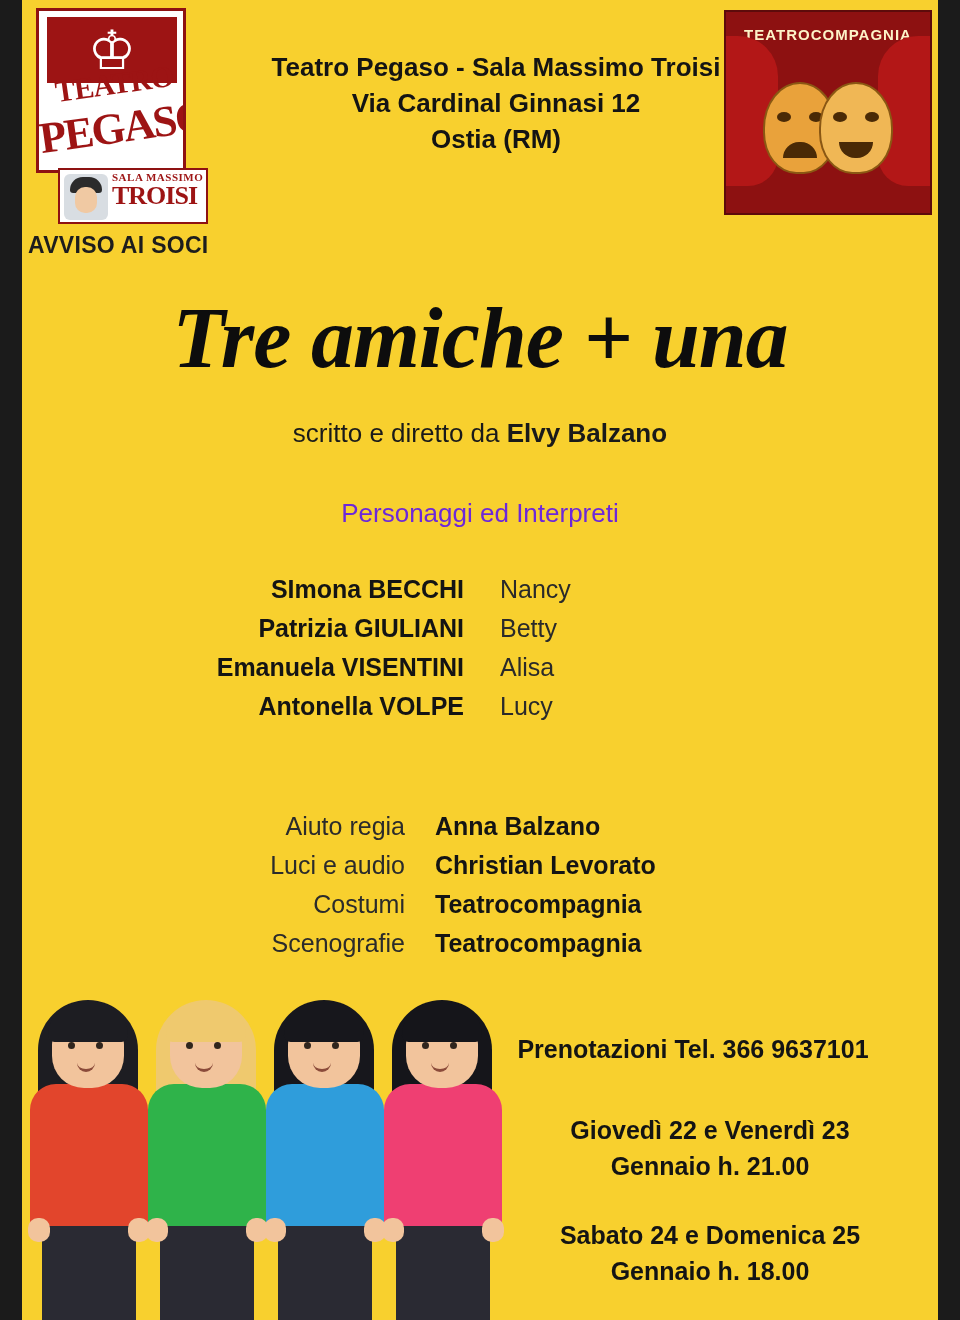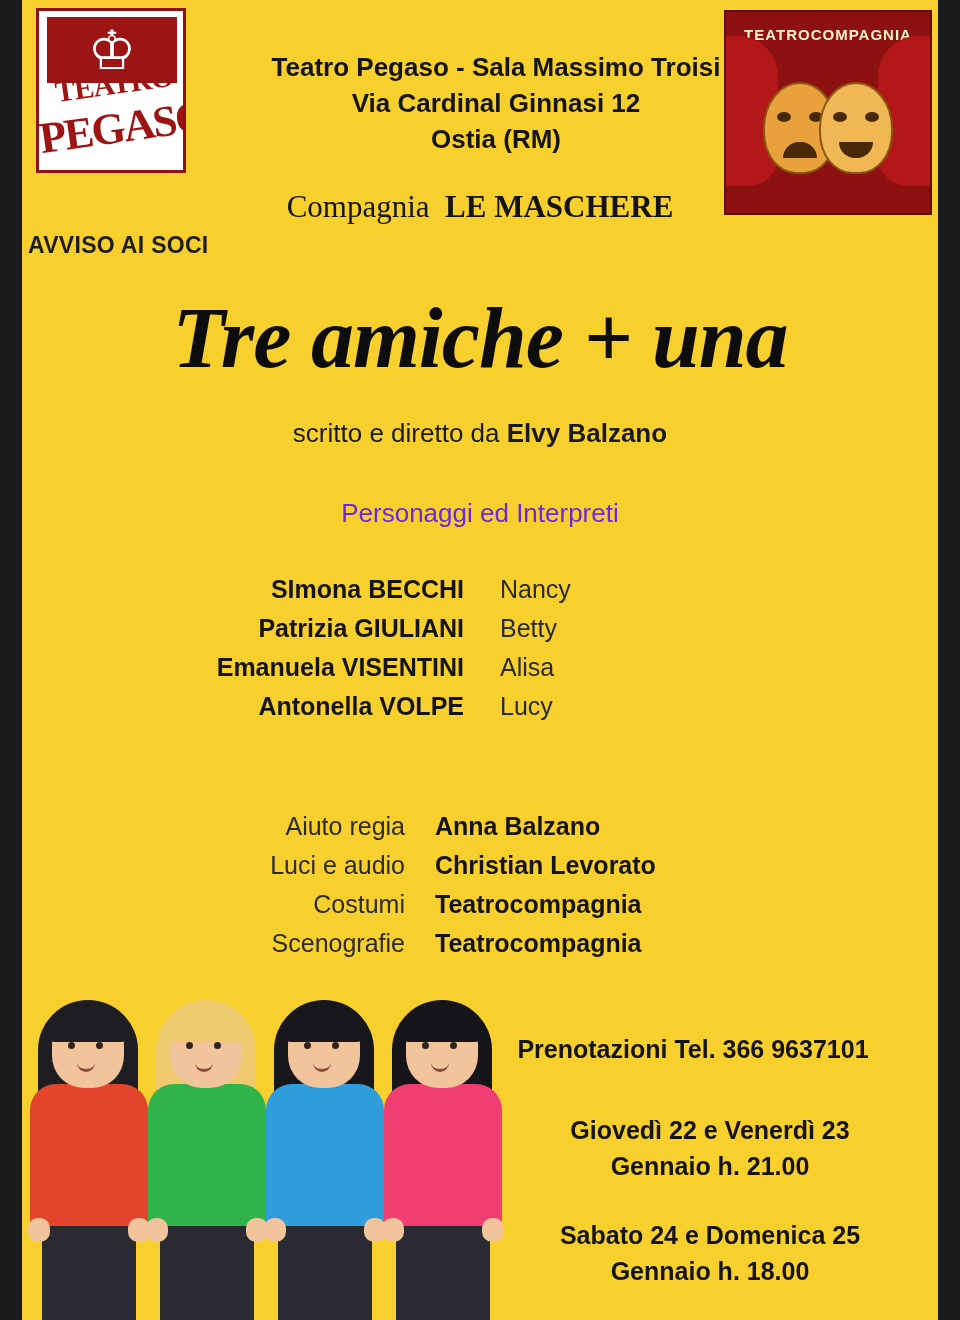--- a/index.html
+++ b/index.html
@@ -446,20 +446,30 @@
 
   <div class="side-bar left"></div>
   <div class="side-bar right"></div>
 
   <div class="logo-pegaso">
     <div class="lp-top">
       <div class="lp-pegasus">♔</div>
       <div class="lp-word">
         <span class="w1">TEATRO</span>
         <span class="w2">PEGASO</span>
+      </div>
+    </div>
+    <div class="lp-bottom">
+      <div class="lp-face">
+        <div class="hair"></div>
+        <div class="skin"></div>
+      </div>
+      <div class="lp-troisi">
+        <span class="small">SALA MASSIMO</span>
+        <span class="big">TROISI</span>
       </div>
     </div>
   </div>
 
   <div class="avviso">AVVISO AI SOCI</div>
 
   <div class="logo-teatro">
     <div class="lt-title">TEATROCOMPAGNIA</div>
     <div class="lt-curtain-l"></div>
     <div class="lt-curtain-r"></div>
@@ -476,24 +486,20 @@
       </div>
     </div>
   </div>
 
   <div class="venue">
     <div>Teatro Pegaso - Sala Massimo Troisi</div>
     <div>Via Cardinal Ginnasi 12</div>
     <div>Ostia (RM)</div>
   </div>
 
-  <div class="company">
-    <span>Compagnia</span>
-    &nbsp;<b>LE MASCHERE</b>
-  </div>
 
   <div class="show-title">Tre amiche + una</div>
 
   <div class="subtitle">
     <span>scritto e diretto da</span>
     <b>Elvy Balzano</b>
   </div>
 
   <div class="section-head">Personaggi ed Interpreti</div>
 

